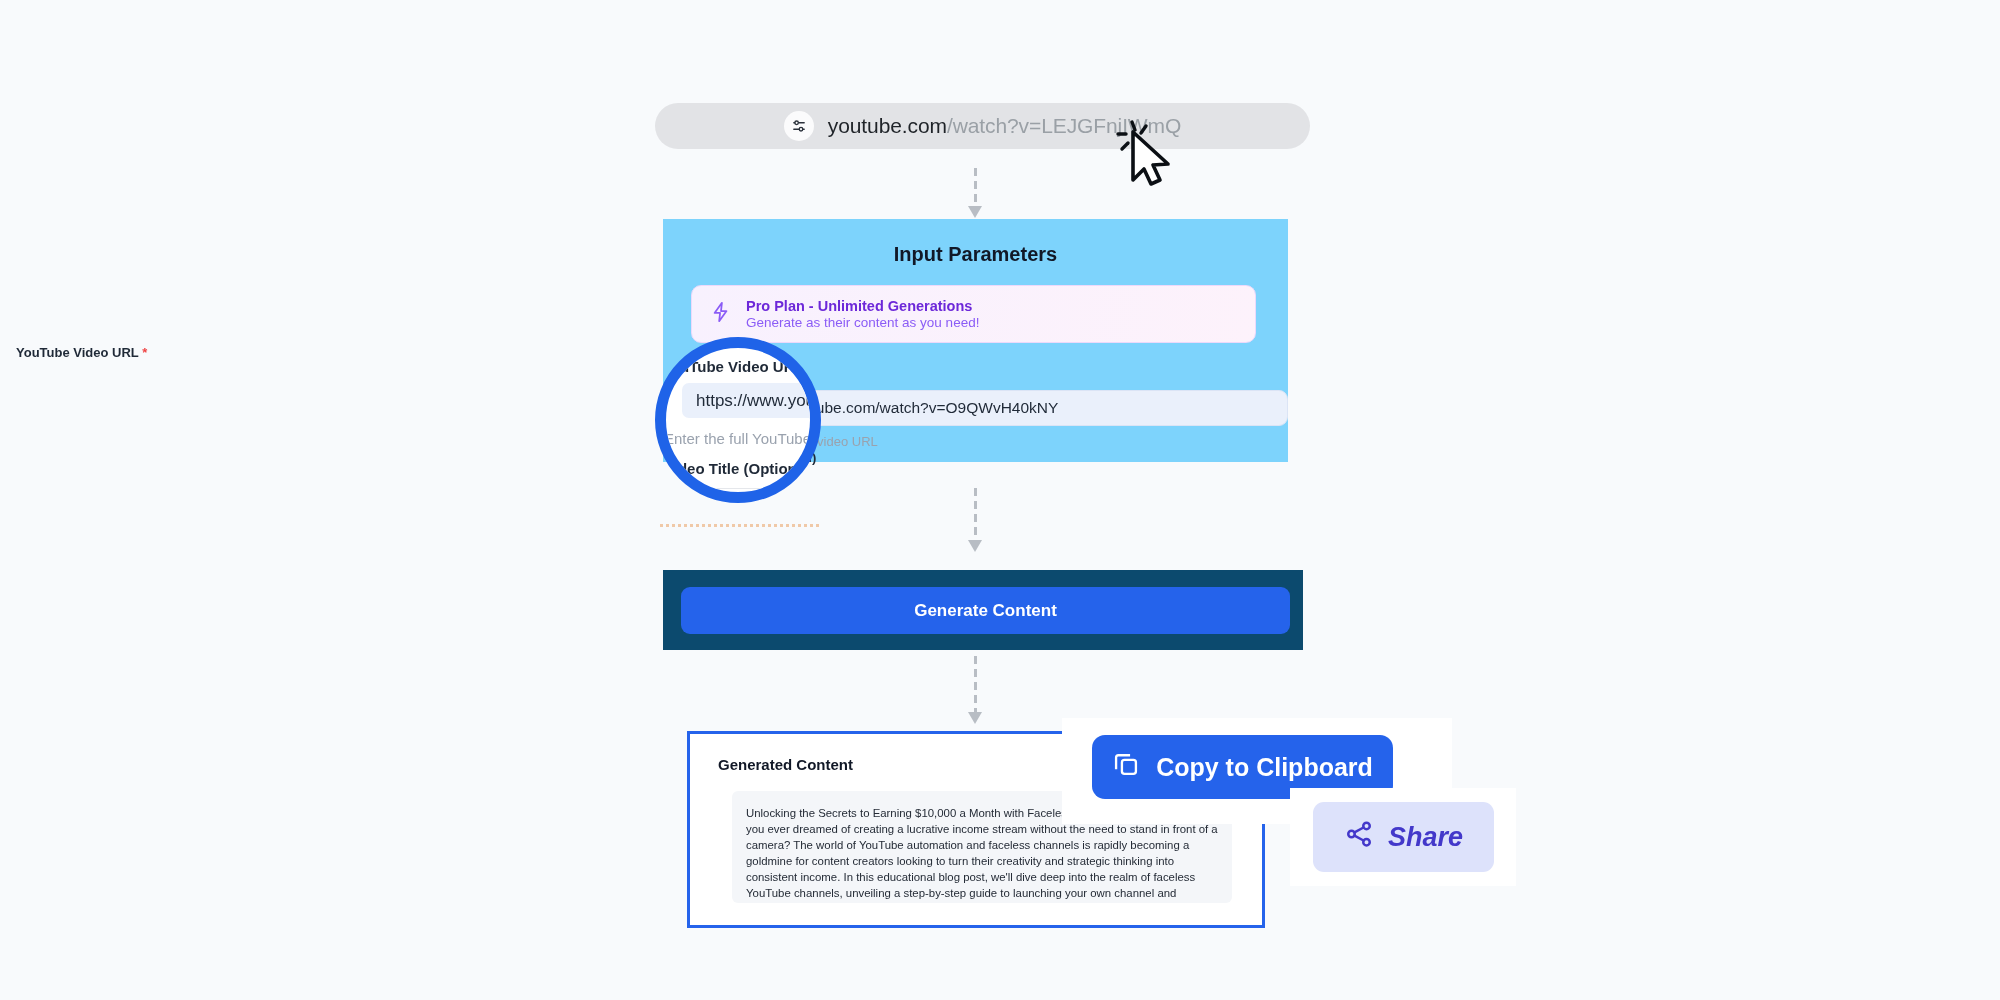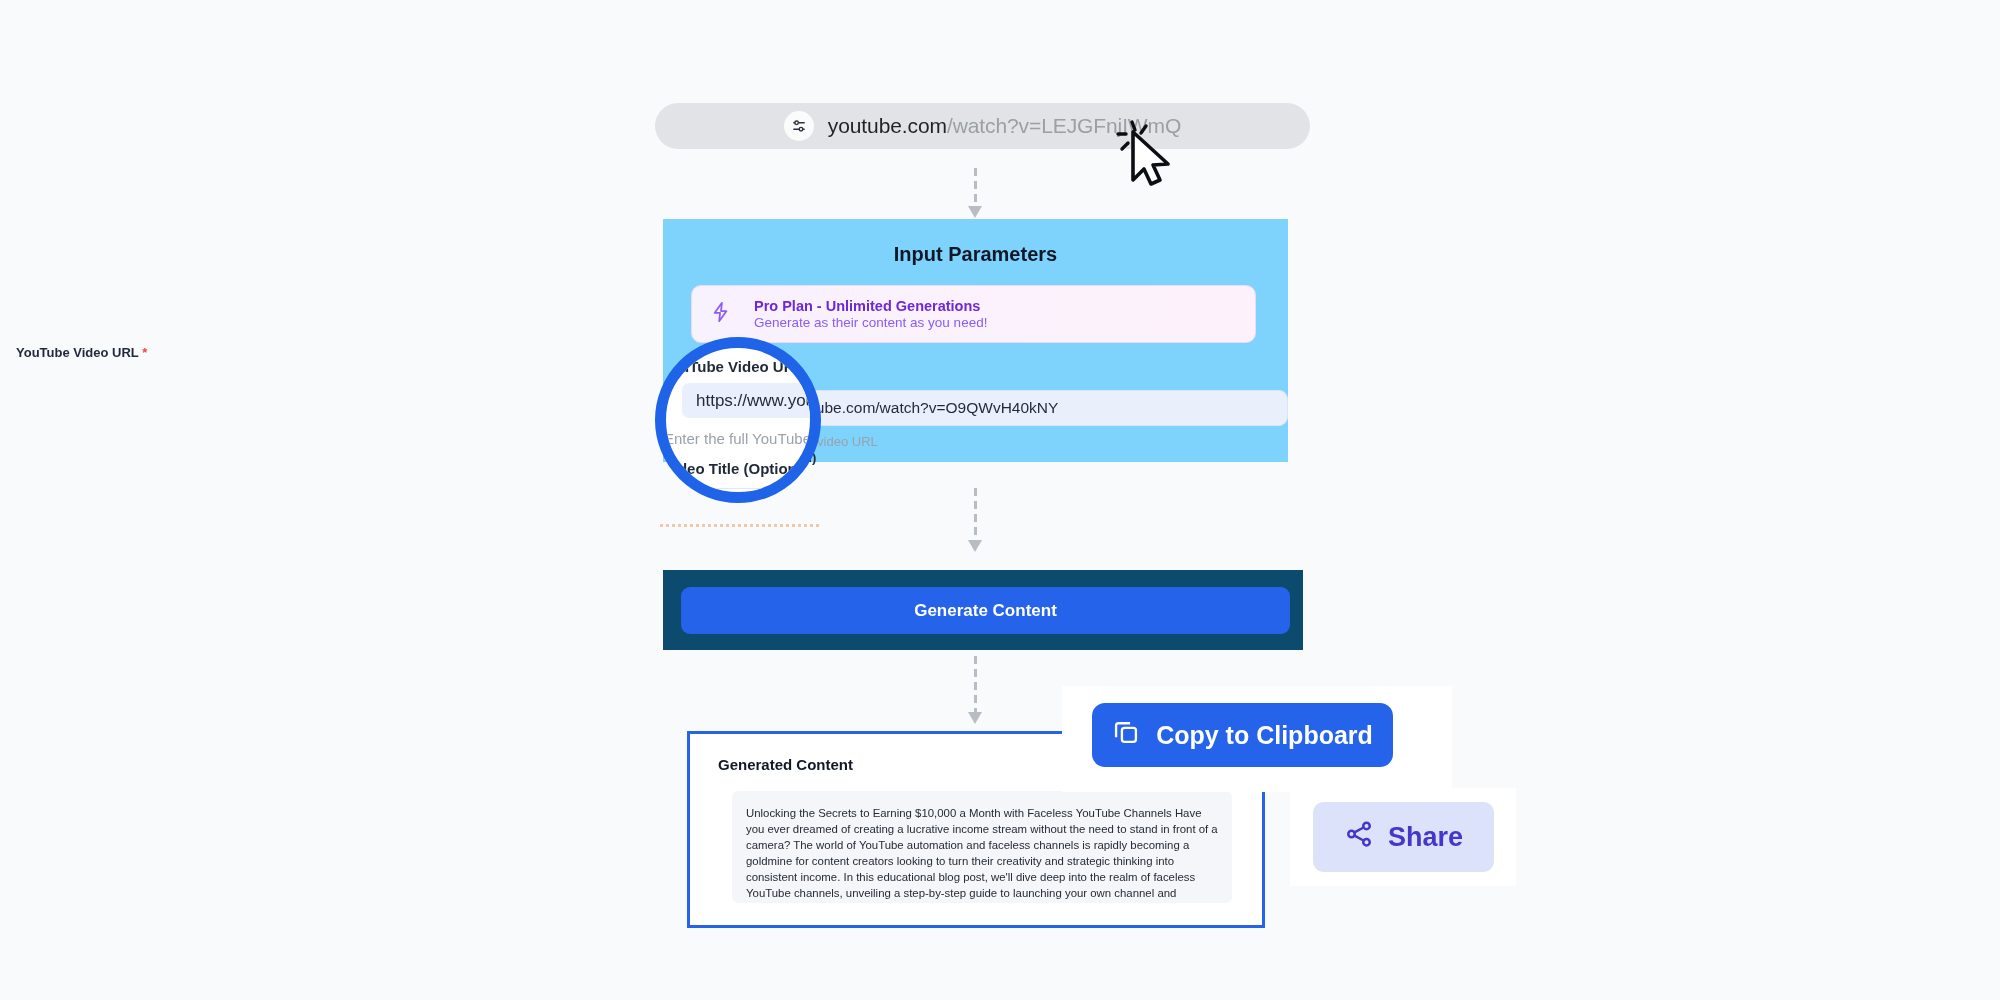--- a/index.html
+++ b/index.html
@@ -67,21 +67,21 @@
     background: #7dd3fc;
   }
   #params-title {
     text-align: center; font-size: 20px; font-weight: bold;
     color: #111827; margin-top: 24px;
   }
   #pro-banner {
     position: absolute; left: 28px; top: 66px; width: 565px; height: 58px;
     background: linear-gradient(100deg, #f8f1fe 0%, #fdf2fb 100%);
     border: 1px solid #ecd9fb; border-radius: 10px;
-    display: flex; align-items: center; padding: 0 18px; gap: 22px;
+    display: flex; align-items: center; padding: 0 18px; gap: 14px;
   }
   #pro-text .t1 { font-size: 14.5px; font-weight: bold; color: #6d28d9; line-height: 1.25; }
   #pro-text .t2 { font-size: 13.5px; color: #8b5cf6; line-height: 1.25; }
 
   #field-label {
     position: absolute; left: 16px; top: 345px;
     font-size: 13px; font-weight: bold; color: #1f2937; white-space: nowrap;
   }
   #field-label .req { color: #ef4444; }
   #url-input {
@@ -146,21 +146,21 @@
   #generate-btn {
     position: absolute; left: 18px; top: 17px; width: 609px; height: 47px;
     background: #2563eb; border-radius: 9px; border: none;
     color: #ffffff; font-size: 17px; font-weight: bold;
     font-family: "Liberation Sans", sans-serif;
     display: flex; align-items: center; justify-content: center;
   }
 
   
   #clipboard-card {
-    position: absolute; left: 1062px; top: 686px; width: 390px; height: 106px;
+    position: absolute; left: 1062px; top: 718px; width: 390px; height: 106px;
     background: #ffffff;
   }
   #clipboard-btn {
     position: absolute; left: 30px; top: 17px; width: 301px; height: 64px;
     background: #2563eb; border-radius: 13px; border: none;
     display: flex; align-items: center; justify-content: center; gap: 16px;
     color: #ffffff; font-size: 25px; font-weight: bold;
     font-family: "Liberation Sans", sans-serif;
   }
 
@@ -168,20 +168,21 @@
   #share-card {
     position: absolute; left: 1290px; top: 788px; width: 226px; height: 98px;
     background: #ffffff;
   }
   #share-btn {
     position: absolute; left: 23px; top: 14px; width: 181px; height: 70px;
     background: #dde2fb; border-radius: 11px; border: none;
     display: flex; align-items: center; justify-content: center; gap: 14px;
     color: #4338ca; font-size: 27px; font-weight: bold;
     font-family: "Liberation Sans", sans-serif;
+    font-style: italic;
   }
 
   
   #generated-card {
     position: absolute; left: 687px; top: 731px; width: 578px; height: 197px;
     background: #ffffff; border: 3px solid #2563eb;
   }
   #generated-title {
     position: absolute; left: 28px; top: 22px;
     font-size: 15px; font-weight: bold; color: #111827;

